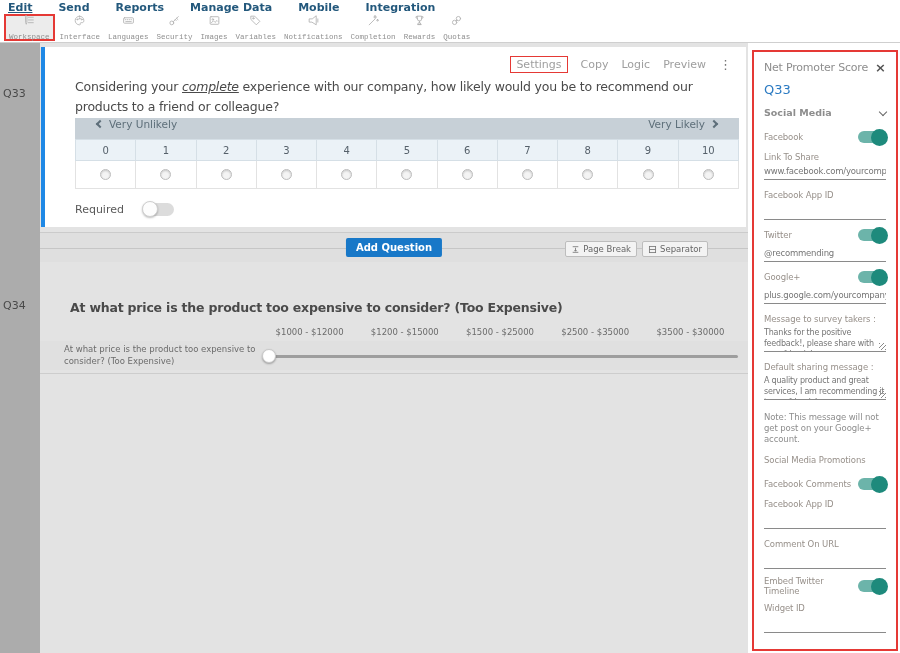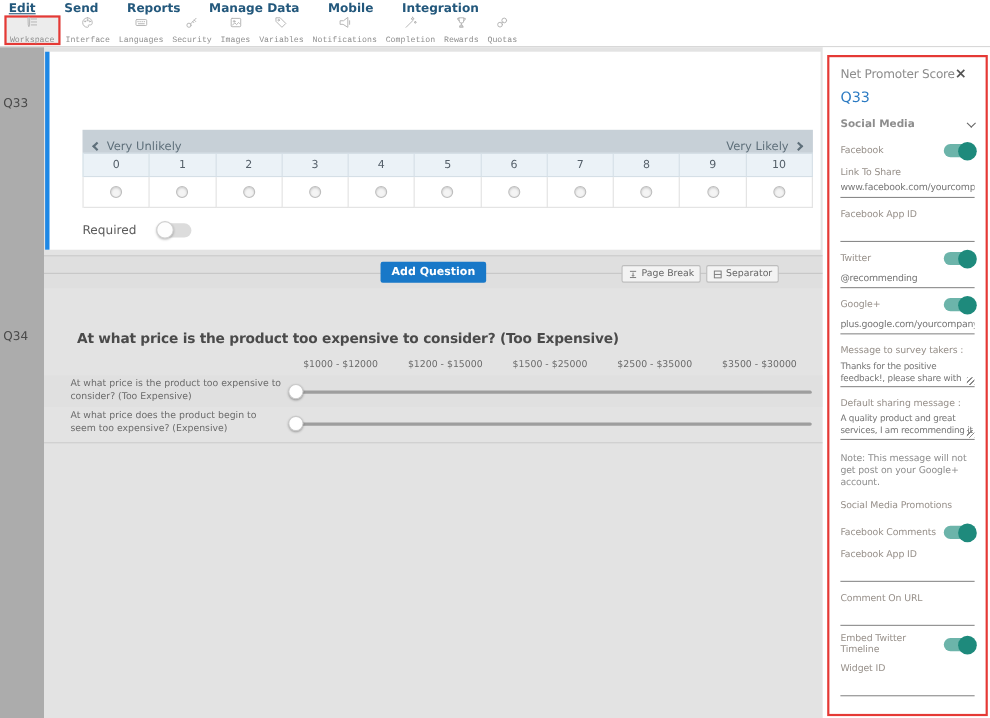--- a/index.html
+++ b/index.html
@@ -33,21 +33,21 @@
   .actions { position:absolute; top:9px; right:14px; display:flex; align-items:center; gap:13px; }
   .action { font-size:11px; color:#9e9e9e; cursor:pointer; white-space:nowrap; }
   .action.boxed { border:1px solid #e53935; padding:1px 5px; }
   .kebab { font-size:13px; color:#777; cursor:pointer; }
   .question { position:absolute; left:30px; top:30px; width:648px; font-size:12.5px; color:#4a4a4a;
               line-height:1.6; letter-spacing:-0.2px; }
   .question .em { font-style:italic; text-decoration:underline; }
 
   .nps { position:absolute; left:30px; top:71px; width:664px; }
   .nps-head { height:21px; background:#c7d0d7; color:#5e6f7a; font-size:10.5px;
-              display:flex; align-items:flex-end; justify-content:space-between; padding:0 10px; }
+              display:flex; align-items:flex-start; justify-content:space-between; padding:0 22px; }
   .nps-side { display:flex; align-items:center; gap:6px; cursor:pointer; }
   .chev { display:inline-block; width:6px; height:6px; border-color:#5e6f7a; }
   .chev-l { border-left:2px solid #5e6f7a; border-bottom:2px solid #5e6f7a; transform:rotate(45deg); }
   .chev-r { border-top:2px solid #5e6f7a; border-right:2px solid #5e6f7a; transform:rotate(45deg); }
   .nps-nums { display:flex; height:22px; background:#ebf2f7; border-left:1px solid #d5dfe6; }
   .nps-nums .cell { flex:1; border-right:1px solid #d5dfe6; border-top:1px solid #d5dfe6; border-bottom:1px solid #d5dfe6;
                     display:flex; align-items:center; justify-content:center; font-size:10px; color:#55606a; }
   .nps-radios { display:flex; height:28px; background:#fff; border-left:1px solid #e2e2e2; }
   .nps-radios .cell { flex:1; border-right:1px solid #e2e2e2; border-bottom:1px solid #e2e2e2;
                       display:flex; align-items:center; justify-content:center; }
@@ -79,21 +79,21 @@
   .q34-slider { position:relative; width:476px; margin-left:6px; height:14px; }
   .q34-track { position:absolute; left:8px; right:0; top:6px; height:3px; background:#9e9e9e; border-radius:2px; }
   .q34-handle { position:absolute; left:0; top:0; width:14px; height:14px; border-radius:50%;
                 background:#fff; border:1px solid #c9c9c9; box-shadow:0 1px 2px rgba(0,0,0,.3); cursor:pointer; }
   .q34-endline { border-top:1px solid #cdcdcd; margin-top:3px; }
 
   
   .rightzone { position:absolute; left:748px; top:43px; width:152px; height:610px; background:#fff; }
   .panel { position:absolute; left:4px; top:7px; width:146px; height:601px; background:#fff;
            border:2px solid #e53935; padding:8px 10px; overflow:hidden; }
-  .p-header { display:flex; align-items:center; height:14px; margin-bottom:8px; }
+  .p-header { display:flex; justify-content:space-between; align-items:center; height:14px; margin-bottom:8px; }
   .p-title { font-size:11px; color:#8d8d8d; letter-spacing:-0.2px; white-space:nowrap; }
   .p-close { font-size:13px; font-weight:bold; color:#555; cursor:pointer; line-height:1; }
   .p-q { font-size:13px; color:#2b7ac2; height:14px; margin-bottom:10px; }
   .p-section { display:flex; justify-content:space-between; align-items:center; height:12px; margin-bottom:12px; }
   .p-section-label { font-size:9.5px; font-weight:bold; color:#8d8d8d; }
   .chev-d { width:6px; height:6px; border-right:1.5px solid #666; border-bottom:1.5px solid #666;
             transform:rotate(45deg); cursor:pointer; }
   .p-trow { display:flex; justify-content:space-between; align-items:center; height:14px; }
   .p-label { font-size:8.5px; color:#97908a; letter-spacing:-0.1px; }
   .toggle-on { position:relative; width:28px; height:12px; border-radius:6px; background:#6cb4aa; cursor:pointer; flex:none; }
@@ -205,20 +205,28 @@
 </div>
 
 <div class="sidebar">
   <span class="q-tag" style="top:44px;">Q33</span>
   <span class="q-tag" style="top:256px;">Q34</span>
 </div>
 
 <div class="main">
 
   <div class="card">
+    <div class="actions">
+      <span class="action boxed">Settings</span>
+      <span class="action">Copy</span>
+      <span class="action">Logic</span>
+      <span class="action">Preview</span>
+      <span class="kebab">⋮</span>
+    </div>
+    <div class="question"><span>Considering your </span><span class="em">complete</span><span> experience with our company, how likely would you be to recommend our products to a friend or colleague?</span></div>
 
     <div class="nps">
       <div class="nps-head">
         <span class="nps-side">
           <span class="chev chev-l"></span>
           <span>Very Unlikely</span>
         </span>
         <span class="nps-side">
           <span>Very Likely</span>
           <span class="chev chev-r"></span>
@@ -311,27 +319,20 @@
       <span class="q34-col">$2500 - $35000</span>
       <span class="q34-col">$3500 - $30000</span>
     </div>
     <div class="q34-row">
       <span class="q34-label">At what price is the product too expensive to consider? (Too Expensive)</span>
       <span class="q34-slider">
           <span class="q34-track"></span>
           <span class="q34-handle"></span>
         </span>
     </div>
-    <div class="q34-row">
-      <span class="q34-label">At what price does the product begin to seem too expensive? (Expensive)</span>
-      <span class="q34-slider">
-          <span class="q34-track"></span>
-          <span class="q34-handle"></span>
-        </span>
-    </div>
     <div class="q34-endline"></div>
   </div>
 </div>
 
 <div class="rightzone">
   <div class="panel">
     <div class="p-header">
       <span class="p-title">Net Promoter Score</span>
       <span class="p-close">×</span>
     </div>

